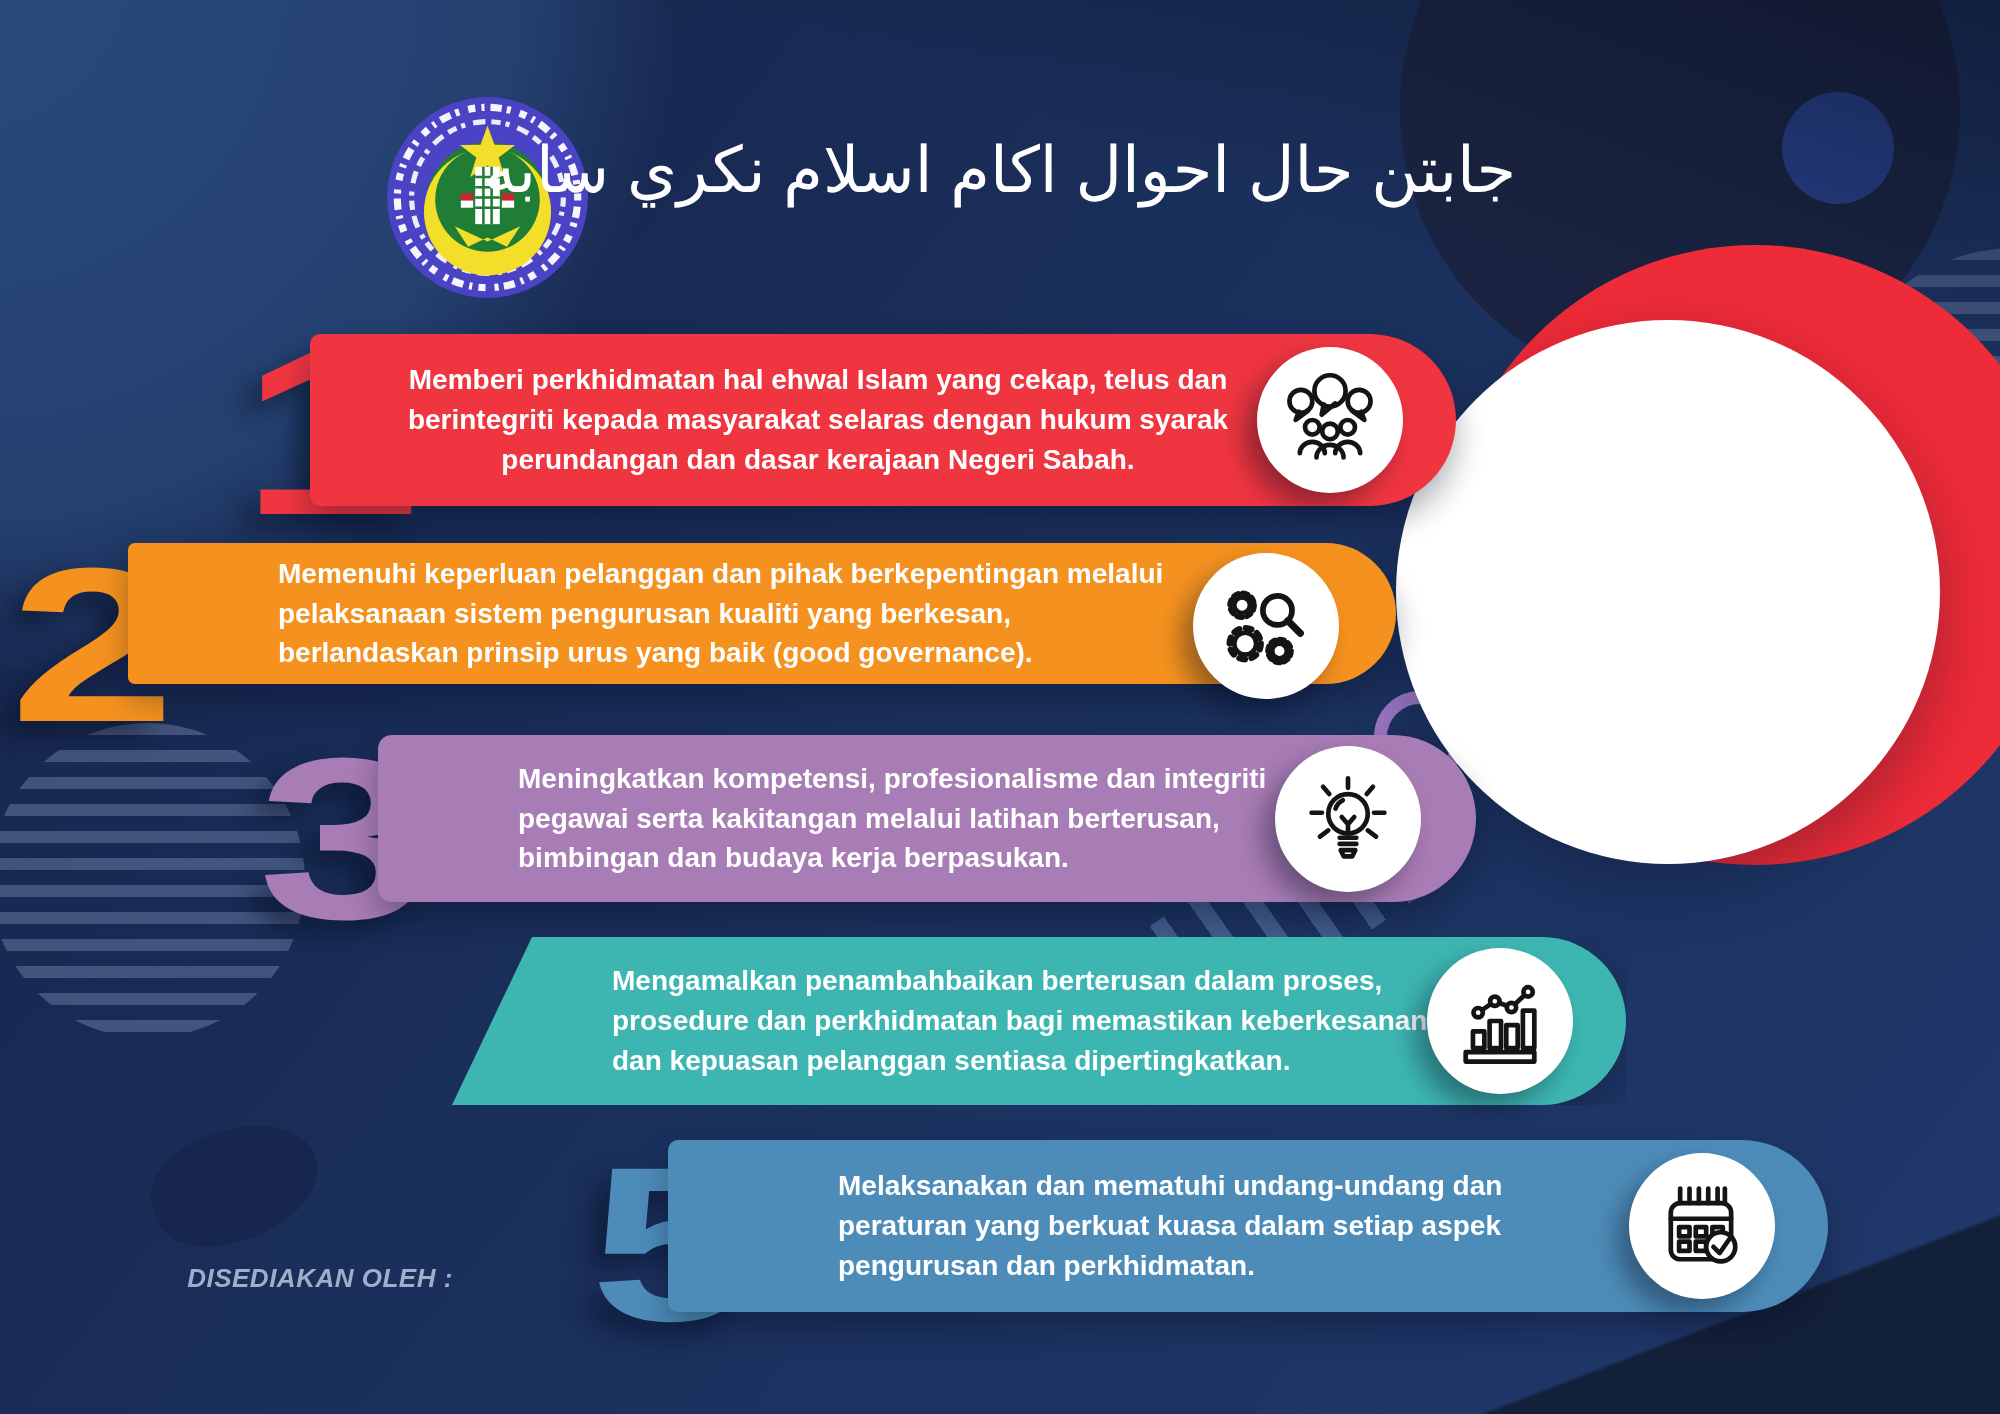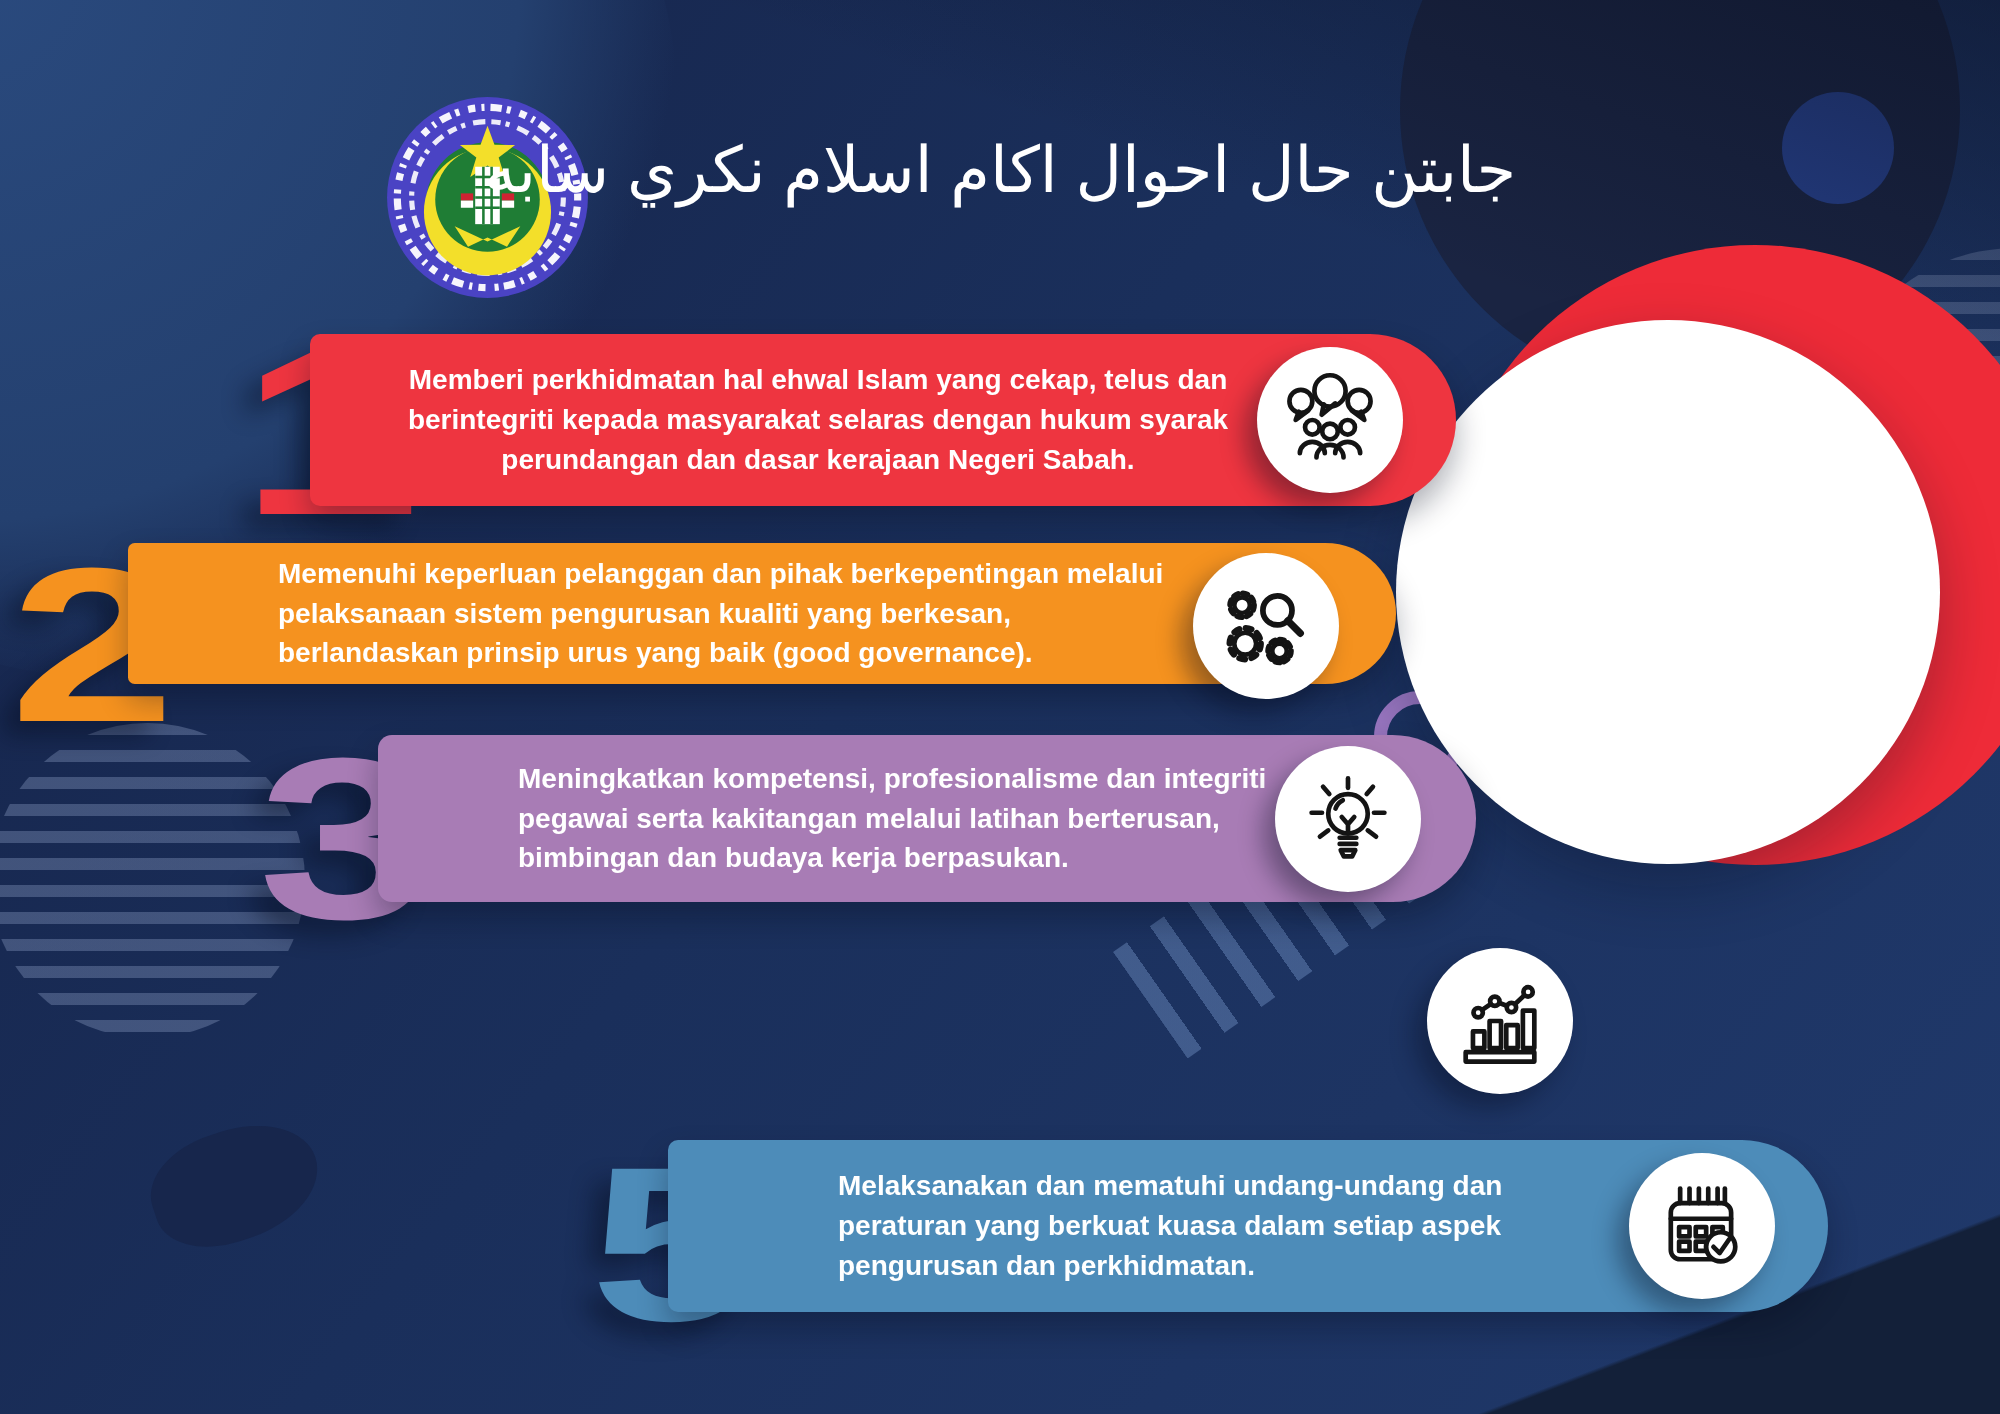--- a/index.html
+++ b/index.html
@@ -180,20 +180,23 @@
         <line x1="26" y1="19" x2="32" y2="26"></line>
           <line x1="74" y1="19" x2="68" y2="26"></line>
         <line x1="15" y1="44" x2="25" y2="44"></line>
           <line x1="85" y1="44" x2="75" y2="44"></line>
         <line x1="23" y1="67" x2="31" y2="61"></line>
           <line x1="77" y1="67" x2="69" y2="61"></line>
       </g>
     </svg>
   </div>
 
+  <div class="bar bar4" style="--c: #3db6b1;">
+    <div class="txt">Mengamalkan penambahbaikan berterusan dalam proses, prosedure dan perkhidmatan bagi memastikan keberkesanan dan kepuasan pelanggan sentiasa dipertingkatkan.</div>
+  </div>
   <div class="icon-circle icc4">
     <svg viewBox="0 0 100 100">
       <g class="ic" stroke-width="5">
         <rect x="17" y="80" width="66" height="9"></rect>
         <rect x="24" y="60" width="11" height="16"></rect>
         <rect x="40" y="50" width="11" height="26"></rect>
         <rect x="56" y="54" width="11" height="22"></rect>
         <rect x="72" y="40" width="11" height="36"></rect>
         <polyline points="29,42 45,31 61,37 77,22"></polyline>
         <circle cx="29" cy="42" r="4.5" fill="#fff"></circle>
@@ -226,15 +229,16 @@
           <rect x="28" y="65" width="10" height="9"></rect>
             <rect x="44" y="65" width="10" height="9"></rect>
         </g>
         <circle cx="68" cy="70" r="14" fill="#ffffff"></circle>
         <polyline points="61,70 67,76 76,63"></polyline>
       </g>
     </svg>
   </div>
 
   <div class="deco credit">
+    <div>DISEDIAKAN OLEH :</div>
   </div>
 
 </div>
 
 </body></html>

